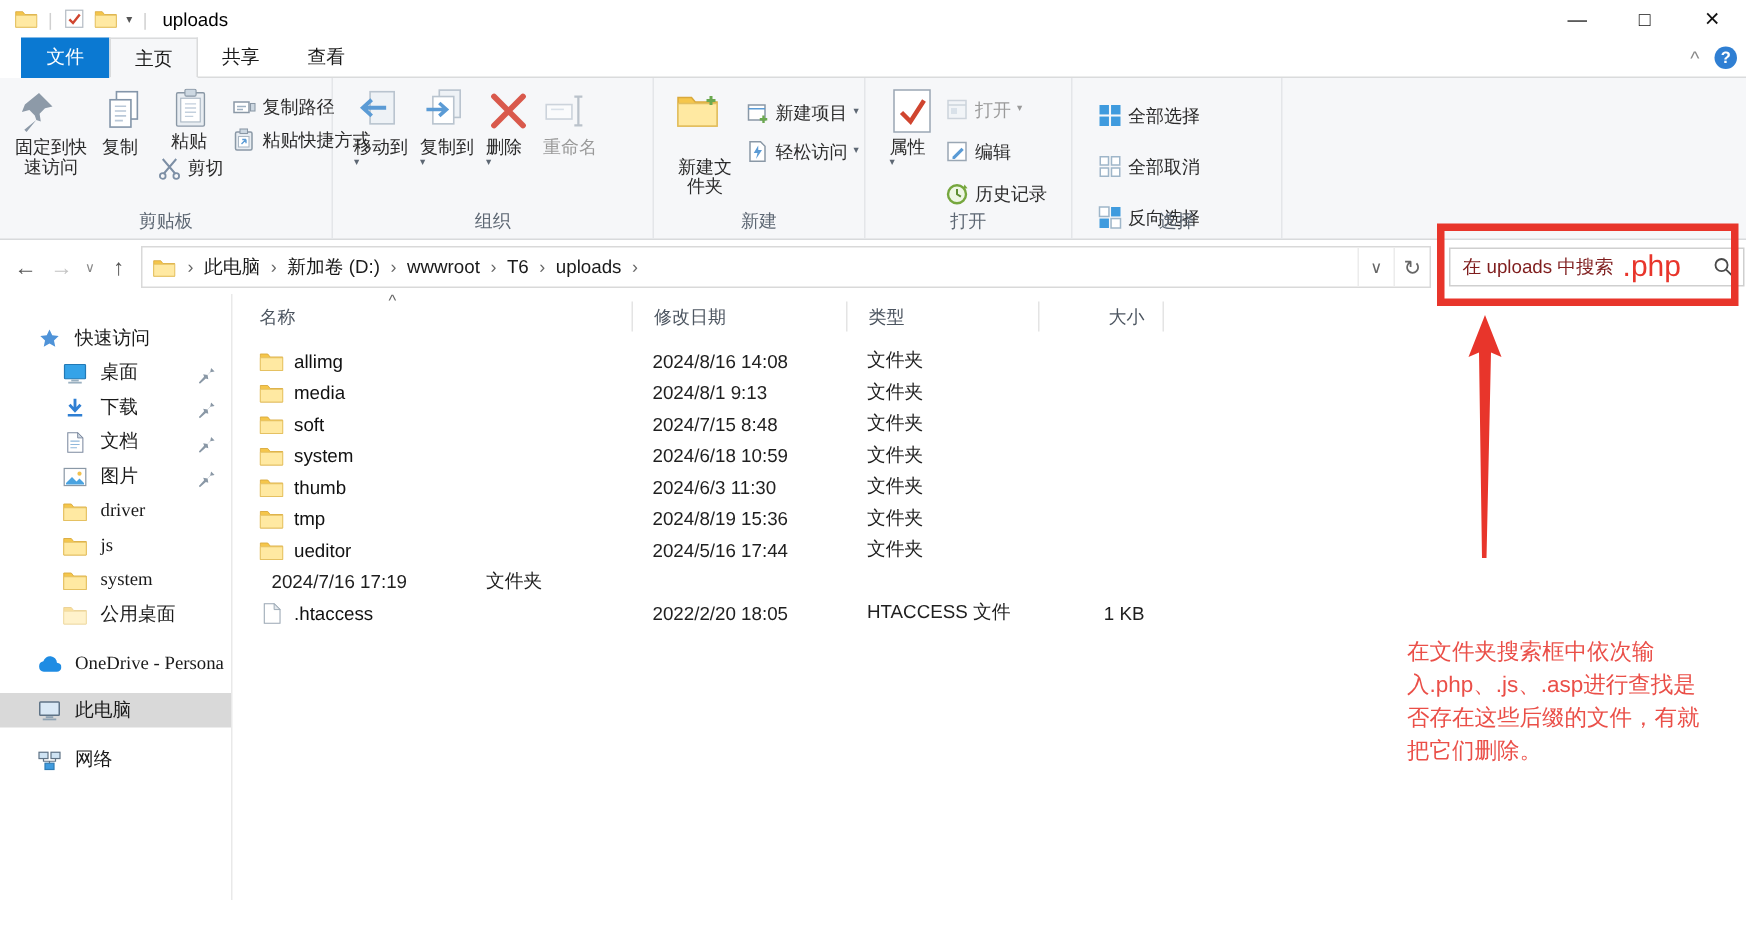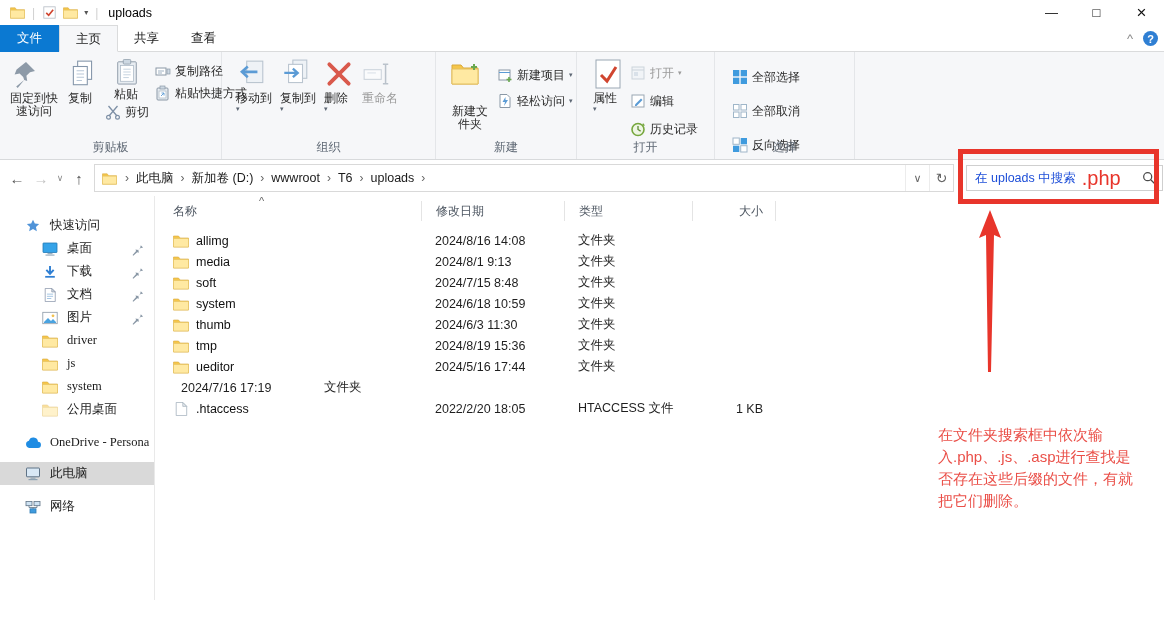--- a/index.html
+++ b/index.html
@@ -14,21 +14,21 @@
   .titlebar { position:absolute; top:0; left:0; right:0; height:25px; display:flex; align-items:center; padding-left:7px; }
   .qat-icon { width:15px; height:13px; margin:0 3px; }
   .qat-sep { color:#d0d0d0; margin:0 4px; font-size:12px; }
   .qat-dd { font-size:8px; color:#555; margin:0 3px; }
   .title-text { margin-left:6px; font-size:12.5px; color:#000; }
   .win-controls { margin-left:auto; display:flex; height:100%; }
   .win-btn { width:45px; height:100%; display:flex; align-items:center; justify-content:center; font-size:13px; color:#111; }
   .win-btn.close { font-size:17px; }
 
   
-  .tabbar { position:absolute; top:25px; left:0; right:0; height:27px; display:flex; border-bottom:1px solid #dadbdc; background:#fff; }
+  .tabbar { position:absolute; top:25px; left:14px; right:0; height:27px; display:flex; border-bottom:1px solid #dadbdc; background:#fff; }
   .tab { height:27px; line-height:26px; padding:0 16px; font-size:12.5px; color:#1a1a1a; }
   .tab-file { background:#0b79d2; color:#fff; padding:0 17px; }
   .tab-active { background:#f6f7f9; border:1px solid #dadbdc; border-bottom:1px solid #f6f7f9; }
   .tabbar-right { position:absolute; right:6px; top:0; height:27px; display:flex; align-items:center; gap:10px; }
   .ribbon-collapse { color:#8a8a8a; font-size:13px; }
   .help-btn { width:15px; height:15px; border-radius:50%; background:#2f7fd3; color:#fff; font-size:11px; font-weight:bold; display:flex; align-items:center; justify-content:center; }
 
   
   .ribbon { position:absolute; top:52px; left:0; right:0; height:108px; background:#f6f7f9; border-bottom:1px solid #d8dadc; display:flex; }
   .rgroup { position:relative; height:107px; border-right:1px solid #e4e6e9; padding:4px 4px 18px 4px; }
@@ -56,21 +56,21 @@
   .nav-fwd { color:#c3c3c3; }
   .nav-dd { font-size:9px; color:#888; width:12px; }
   .addressbox { flex:1; height:28px; border:1px solid #d9d9d9; background:#fff; display:flex; align-items:center; margin-right:12px; }
   .ab-folder { width:15px; height:13px; margin:0 6px 0 7px; }
   .crumb { padding:0 5px; font-size:12.5px; color:#1a1a1a; white-space:nowrap; }
   .crumb-sep { font-size:12px; color:#666; padding:0 2px; }
   .ab-right { margin-left:auto; display:flex; align-items:center; height:100%; }
   .ab-ctl { width:24px; height:100%; display:flex; align-items:center; justify-content:center; color:#666; border-left:1px solid #ececec; font-size:11px; }
   .ab-refresh { font-size:14px; }
   .searchbox { width:197px; height:26px; border:1px solid #cfcfcf; background:#fff; display:flex; align-items:center; padding:0 6px 0 8px; margin-right:1px; }
-  .search-ph { color:#1d4ed8; font-size:12.5px; white-space:nowrap; }
+  .search-ph { color:#7f1d1d; font-size:12.5px; white-space:nowrap; }
   .search-query { color:#e8352b; font-size:20px; margin-left:6px; line-height:20px; }
   .i-mag { width:14px; height:14px; margin-left:auto; }
 
   
   .content { position:absolute; top:196px; left:0; height:404px; right:0; display:flex; background:#fff; }
   .sidebar { width:155px; border-right:1px solid #e9e9e9; padding-top:18px; overflow:hidden; }
   .side-item { display:flex; align-items:center; height:23px; font-size:12.5px; white-space:nowrap;font-family:Liberation Serif, serif; }
   .side-item .i { width:16px; height:14px; margin-right:9px; flex:none; }
   .lvl1 { padding-left:25px; }
   .lvl2 { padding-left:42px; }

